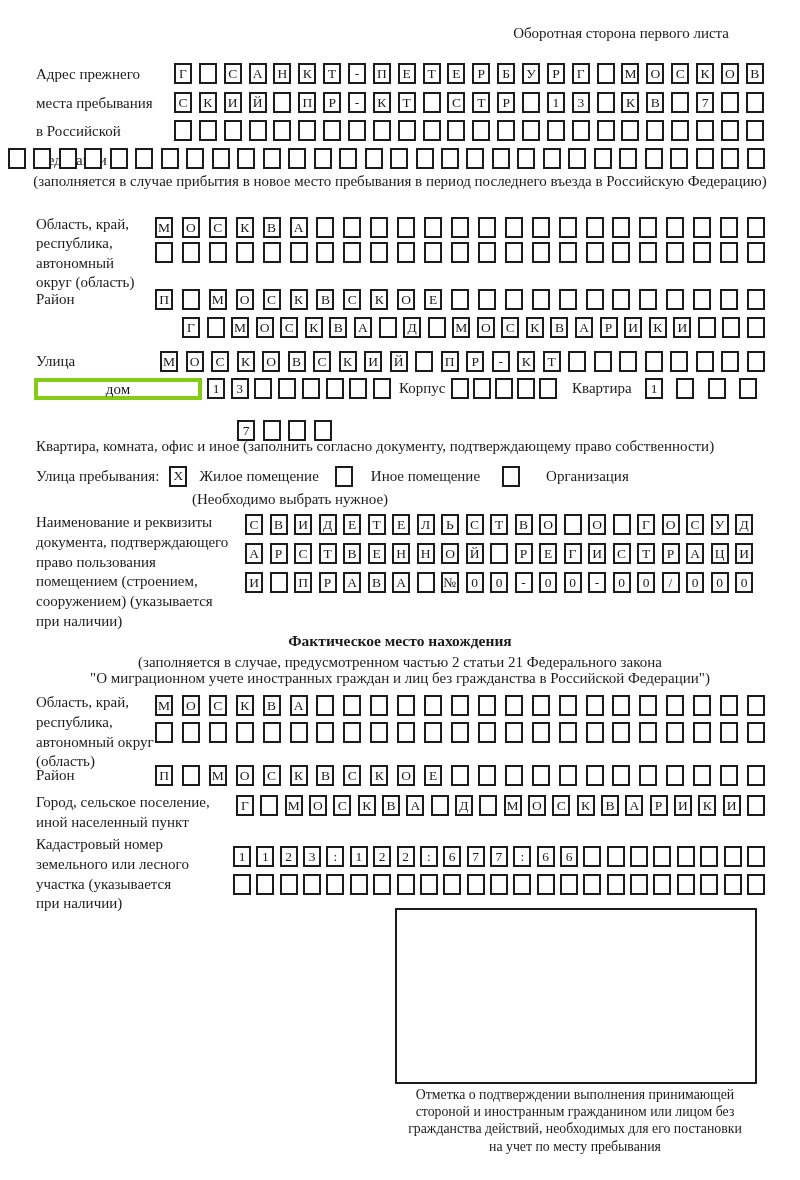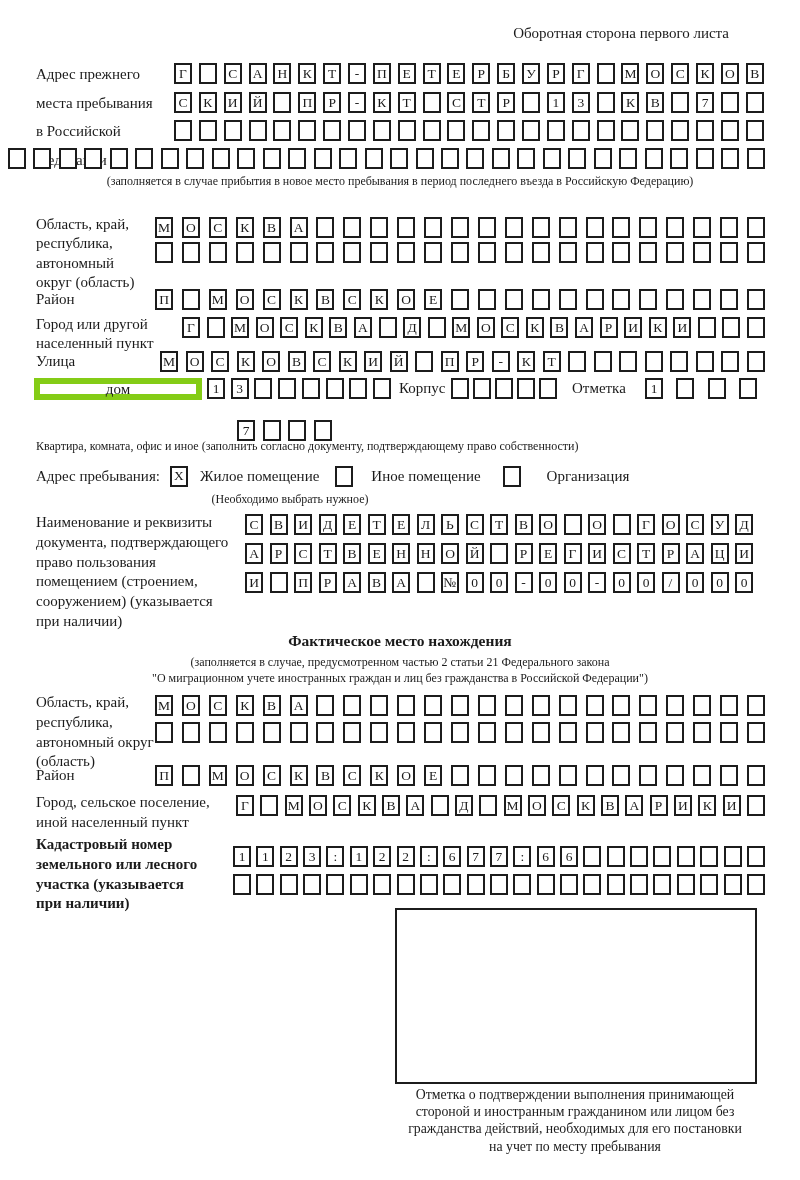--- a/index.html
+++ b/index.html
@@ -2,31 +2,31 @@
 <html><head>
 <meta charset="utf-8">
 <style>
   html,body{margin:0;padding:0;background:#fff;}
   .page{
     position:relative;width:788px;height:1180px;background:#ffffff;
     font-family:"Liberation Serif","DejaVu Serif",serif;color:#1b1b1b;overflow:hidden;
   }
   .lbl{position:absolute;font-size:15px;line-height:19.4px;white-space:pre-line;}
   .lbl.wide{line-height:28.6px;}
-  .cap{position:absolute;font-size:12px;line-height:16px;}
+  .cap{position:absolute;font-size:15px;line-height:16px;}
   .cap.center{left:0;width:800px;text-align:center;}
   .title{position:absolute;left:0;width:800px;text-align:center;font-weight:bold;font-size:15.5px;}
   .boxrow{position:absolute;display:flex;justify-content:space-between;}
   .cell{
     box-sizing:border-box;width:18px;height:21px;border:2px solid #1c1c1c;background:#fff;
     display:flex;align-items:center;justify-content:center;
     font-size:13.5px;line-height:1;flex:none;overflow:hidden;
   }
   .bigbox{
-    position:absolute;box-sizing:border-box;border:6px solid #84cc16;background:#fff;
+    position:absolute;box-sizing:border-box;border:4px solid #84cc16;background:#fff;
     display:flex;align-items:center;justify-content:center;font-size:15px;
   }
   .inline-row{position:absolute;display:flex;align-items:center;}
   .inline-row .txt{font-size:15px;line-height:1;}
   .mini{position:static !important;}
   .stamp{position:absolute;border:2px solid #1c1c1c;background:#fff;}
   .stampcap{position:absolute;font-size:13.8px;line-height:17.2px;text-align:center;white-space:pre-line;}
   .note{position:absolute;font-size:15px;}
 </style>
 </head>
@@ -228,22 +228,20 @@
       <div class="cell"></div>
       <div class="cell"></div>
       <div class="cell"></div>
       <div class="cell"></div>
       <div class="cell"></div>
       <div class="cell"></div>
       <div class="cell"></div>
       <div class="cell"></div>
     </div>
 
-  <div class="lbl" style="left:36px;top:315px;">Город или другой
-населенный пункт</div>
   <div class="boxrow" style="left:182px;top:317px;width:583px;">
       <div class="cell">Г</div>
       <div class="cell"></div>
       <div class="cell">М</div>
       <div class="cell">О</div>
       <div class="cell">С</div>
       <div class="cell">К</div>
       <div class="cell">В</div>
       <div class="cell">А</div>
       <div class="cell"></div>
@@ -304,38 +302,38 @@
       <div class="cell"></div>
     </div>
   <div class="note" style="left:399px;top:380px;">Корпус</div>
   <div class="boxrow" style="left:451px;top:378px;width:106px;">
       <div class="cell"></div>
       <div class="cell"></div>
       <div class="cell"></div>
       <div class="cell"></div>
       <div class="cell"></div>
     </div>
-  <div class="note" style="left:572px;top:380px;">Отметка</div>
+  <div class="note" style="left:572px;top:380px;">Квартира</div>
   <div class="boxrow" style="left:645px;top:378px;width:112px;">
       <div class="cell">1</div>
       <div class="cell"></div>
       <div class="cell"></div>
       <div class="cell"></div>
     </div>
 
   <div class="boxrow" style="left:237px;top:420px;width:95px;">
       <div class="cell">7</div>
       <div class="cell"></div>
       <div class="cell"></div>
       <div class="cell"></div>
     </div>
   <div class="cap" style="left:36px;top:438px;">Квартира, комната, офис и иное (заполнить согласно документу, подтверждающему право собственности)</div>
 
   <div class="inline-row" style="left:36px;top:464px;height:24px;">
-    <span class="txt">Адрес пребывания:</span>
+    <span class="txt">Улица пребывания:</span>
     <span class="cell mini" style="margin-left:10px;">X</span>
     <span class="txt" style="margin-left:12px;">Жилое помещение</span>
     <span class="cell mini" style="margin-left:16px;"></span>
     <span class="txt" style="margin-left:18px;">Иное помещение</span>
     <span class="cell mini" style="margin-left:22px;"></span>
     <span class="txt" style="margin-left:26px;">Организация</span>
   </div>
   <div class="cap" style="left:90px;top:491px;width:400px;text-align:center;">(Необходимо выбрать нужное)</div>
 
   <div class="lbl" style="left:36px;top:513px;line-height:19.8px;">Наименование и реквизиты
@@ -520,21 +518,21 @@
       <div class="cell">К</div>
       <div class="cell">В</div>
       <div class="cell">А</div>
       <div class="cell">Р</div>
       <div class="cell">И</div>
       <div class="cell">К</div>
       <div class="cell">И</div>
       <div class="cell"></div>
     </div>
 
-  <div class="lbl" style="left:36px;top:835px;line-height:19.8px;font-weight:bold;">Кадастровый номер
+  <div class="lbl" style="left:36px;top:835px;line-height:19.8px;">Кадастровый номер
 земельного или лесного
 участка (указывается
 при наличии)</div>
   <div class="boxrow" style="left:233px;top:846px;width:532px;">
       <div class="cell">1</div>
       <div class="cell">1</div>
       <div class="cell">2</div>
       <div class="cell">3</div>
       <div class="cell">:</div>
       <div class="cell">1</div>

